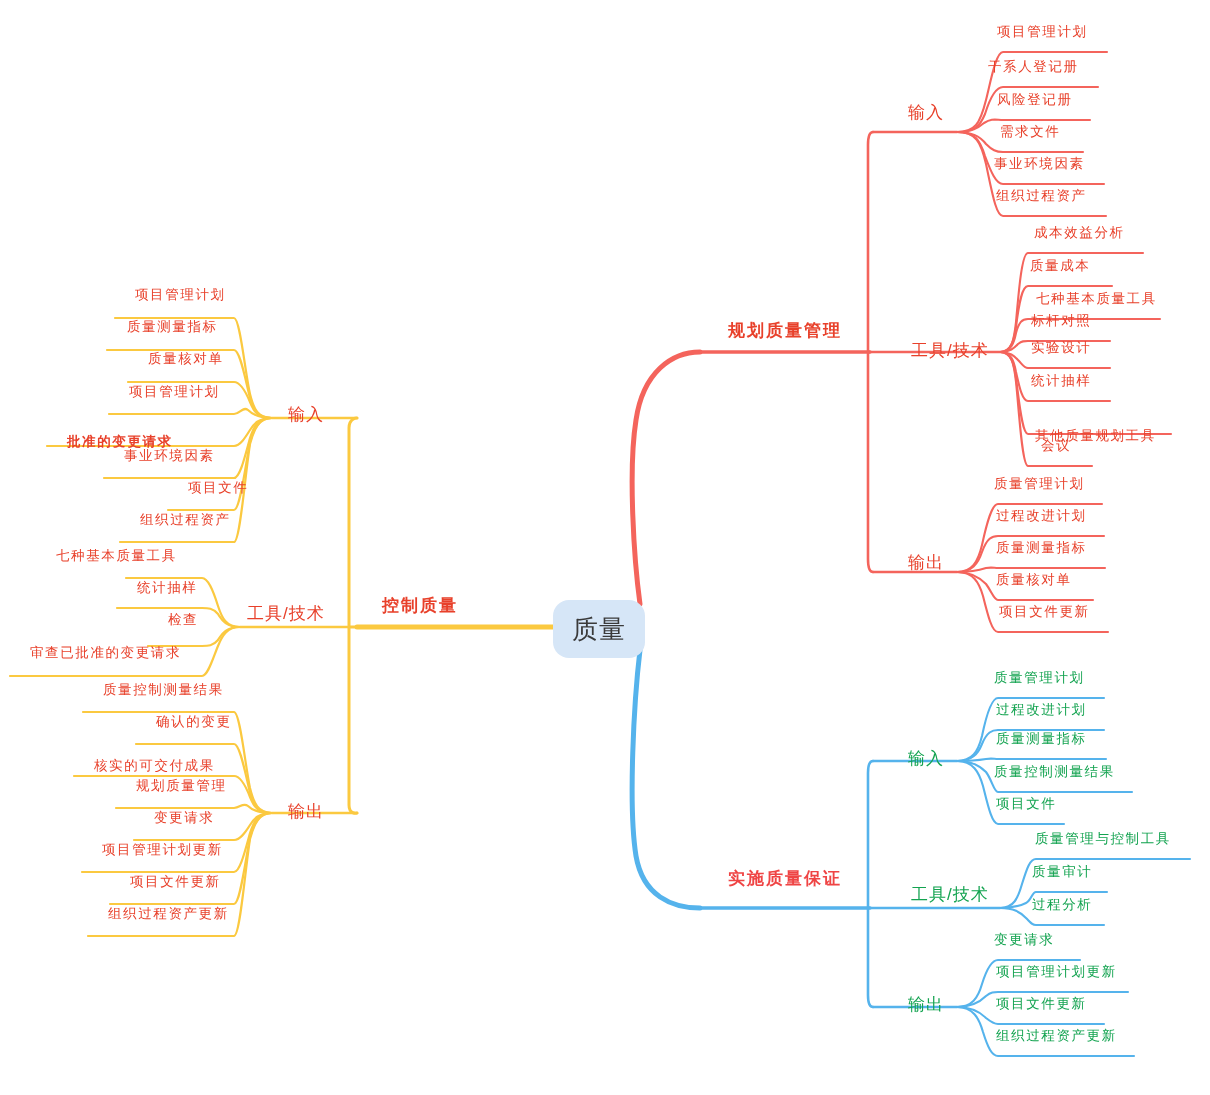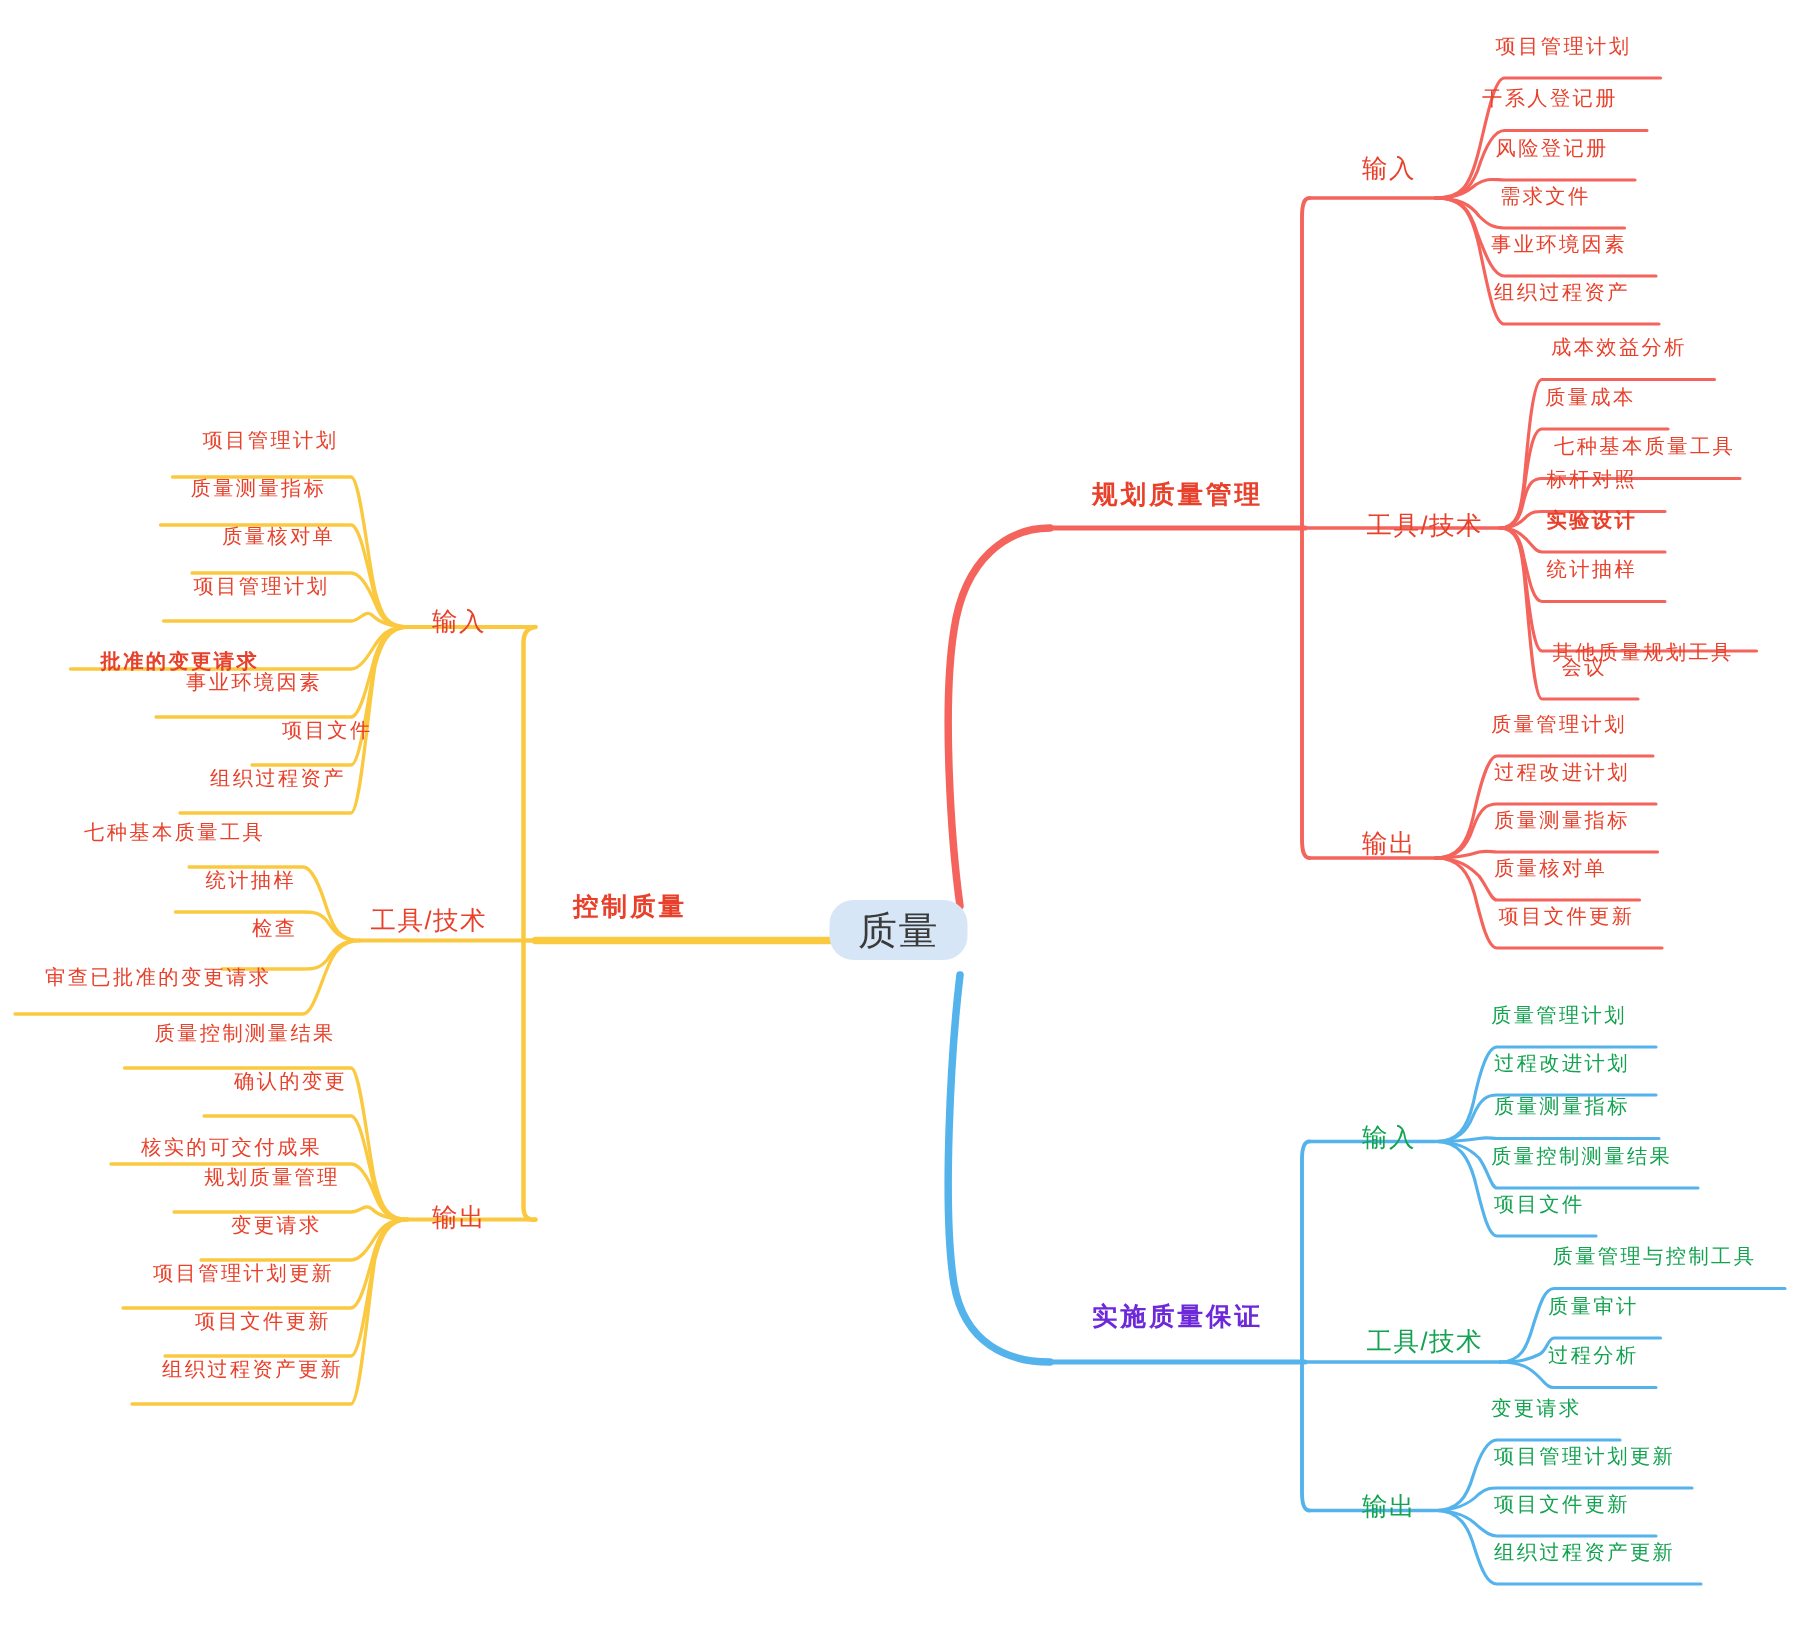--- a/index.html
+++ b/index.html
@@ -30,21 +30,21 @@
     white-space: nowrap;
     line-height: 1;
     letter-spacing: 0.5px;
   }
   
   #root-node {
     position: absolute;
     left: 553px;
     top: 600px;
     width: 92px;
-    height: 40px;
+    height: 58px;
     background: #d6e6f7;
     border-radius: 16px;
     display: flex;
     align-items: center;
     justify-content: center;
     box-sizing: border-box;
   }
   #root-node .root-text {
     font-size: 26px;
     color: #3a3a3a;
@@ -52,21 +52,21 @@
     letter-spacing: 1px;
   }
   
   .topic-label {
     font-size: 17px;
     font-weight: bold;
     font-family: "DejaVu Serif", "Liberation Serif", serif;
     letter-spacing: 2px;
   }
   .topic-red   { color: #e8402a; }
-  .topic-green { color: #6d28d9; }
+  .topic-green { color: #ef4444; }
   
   .cat-label {
     font-size: 17px;
     font-family: Liberation Sans, sans-serif;
     letter-spacing: 1px;
   }
   .cat-red   { color: #e8402a; }
   .cat-green { color: #13a350; }
   
   .leaf-label {
@@ -191,21 +191,21 @@
   <div class="node-label leaf-label leaf-red leaf-right" style="left:988px; top:60px;">干系人登记册</div>
   <div class="node-label leaf-label leaf-red leaf-right" style="left:997px; top:93px;">风险登记册</div>
   <div class="node-label leaf-label leaf-red leaf-right" style="left:1000px; top:125px;">需求文件</div>
   <div class="node-label leaf-label leaf-red leaf-right" style="left:994px; top:157px;">事业环境因素</div>
   <div class="node-label leaf-label leaf-red leaf-right" style="left:996px; top:189px;">组织过程资产</div>
 
   <div class="node-label leaf-label leaf-red leaf-right" style="left:1034px; top:226px;">成本效益分析</div>
   <div class="node-label leaf-label leaf-red leaf-right" style="left:1030px; top:259px;">质量成本</div>
   <div class="node-label leaf-label leaf-red leaf-right" style="left:1036px; top:292px;">七种基本质量工具</div>
   <div class="node-label leaf-label leaf-red leaf-right" style="left:1031px; top:314px;">标杆对照</div>
-  <div class="node-label leaf-label leaf-red leaf-right" style="left:1031px; top:341px;font-weight:bold;">实验设计</div>
+  <div class="node-label leaf-label leaf-red leaf-right" style="left:1031px; top:341px;">实验设计</div>
   <div class="node-label leaf-label leaf-red leaf-right" style="left:1031px; top:374px;">统计抽样</div>
   <div class="node-label leaf-label leaf-red leaf-right" style="left:1035px; top:407px;margin-top:22px;">其他质量规划工具</div>
   <div class="node-label leaf-label leaf-red leaf-right" style="left:1041px; top:439px;">会议</div>
 
   <div class="node-label leaf-label leaf-red leaf-right" style="left:994px; top:477px;">质量管理计划</div>
   <div class="node-label leaf-label leaf-red leaf-right" style="left:996px; top:509px;">过程改进计划</div>
   <div class="node-label leaf-label leaf-red leaf-right" style="left:996px; top:541px;">质量测量指标</div>
   <div class="node-label leaf-label leaf-red leaf-right" style="left:996px; top:573px;">质量核对单</div>
   <div class="node-label leaf-label leaf-red leaf-right" style="left:999px; top:605px;">项目文件更新</div>
 

